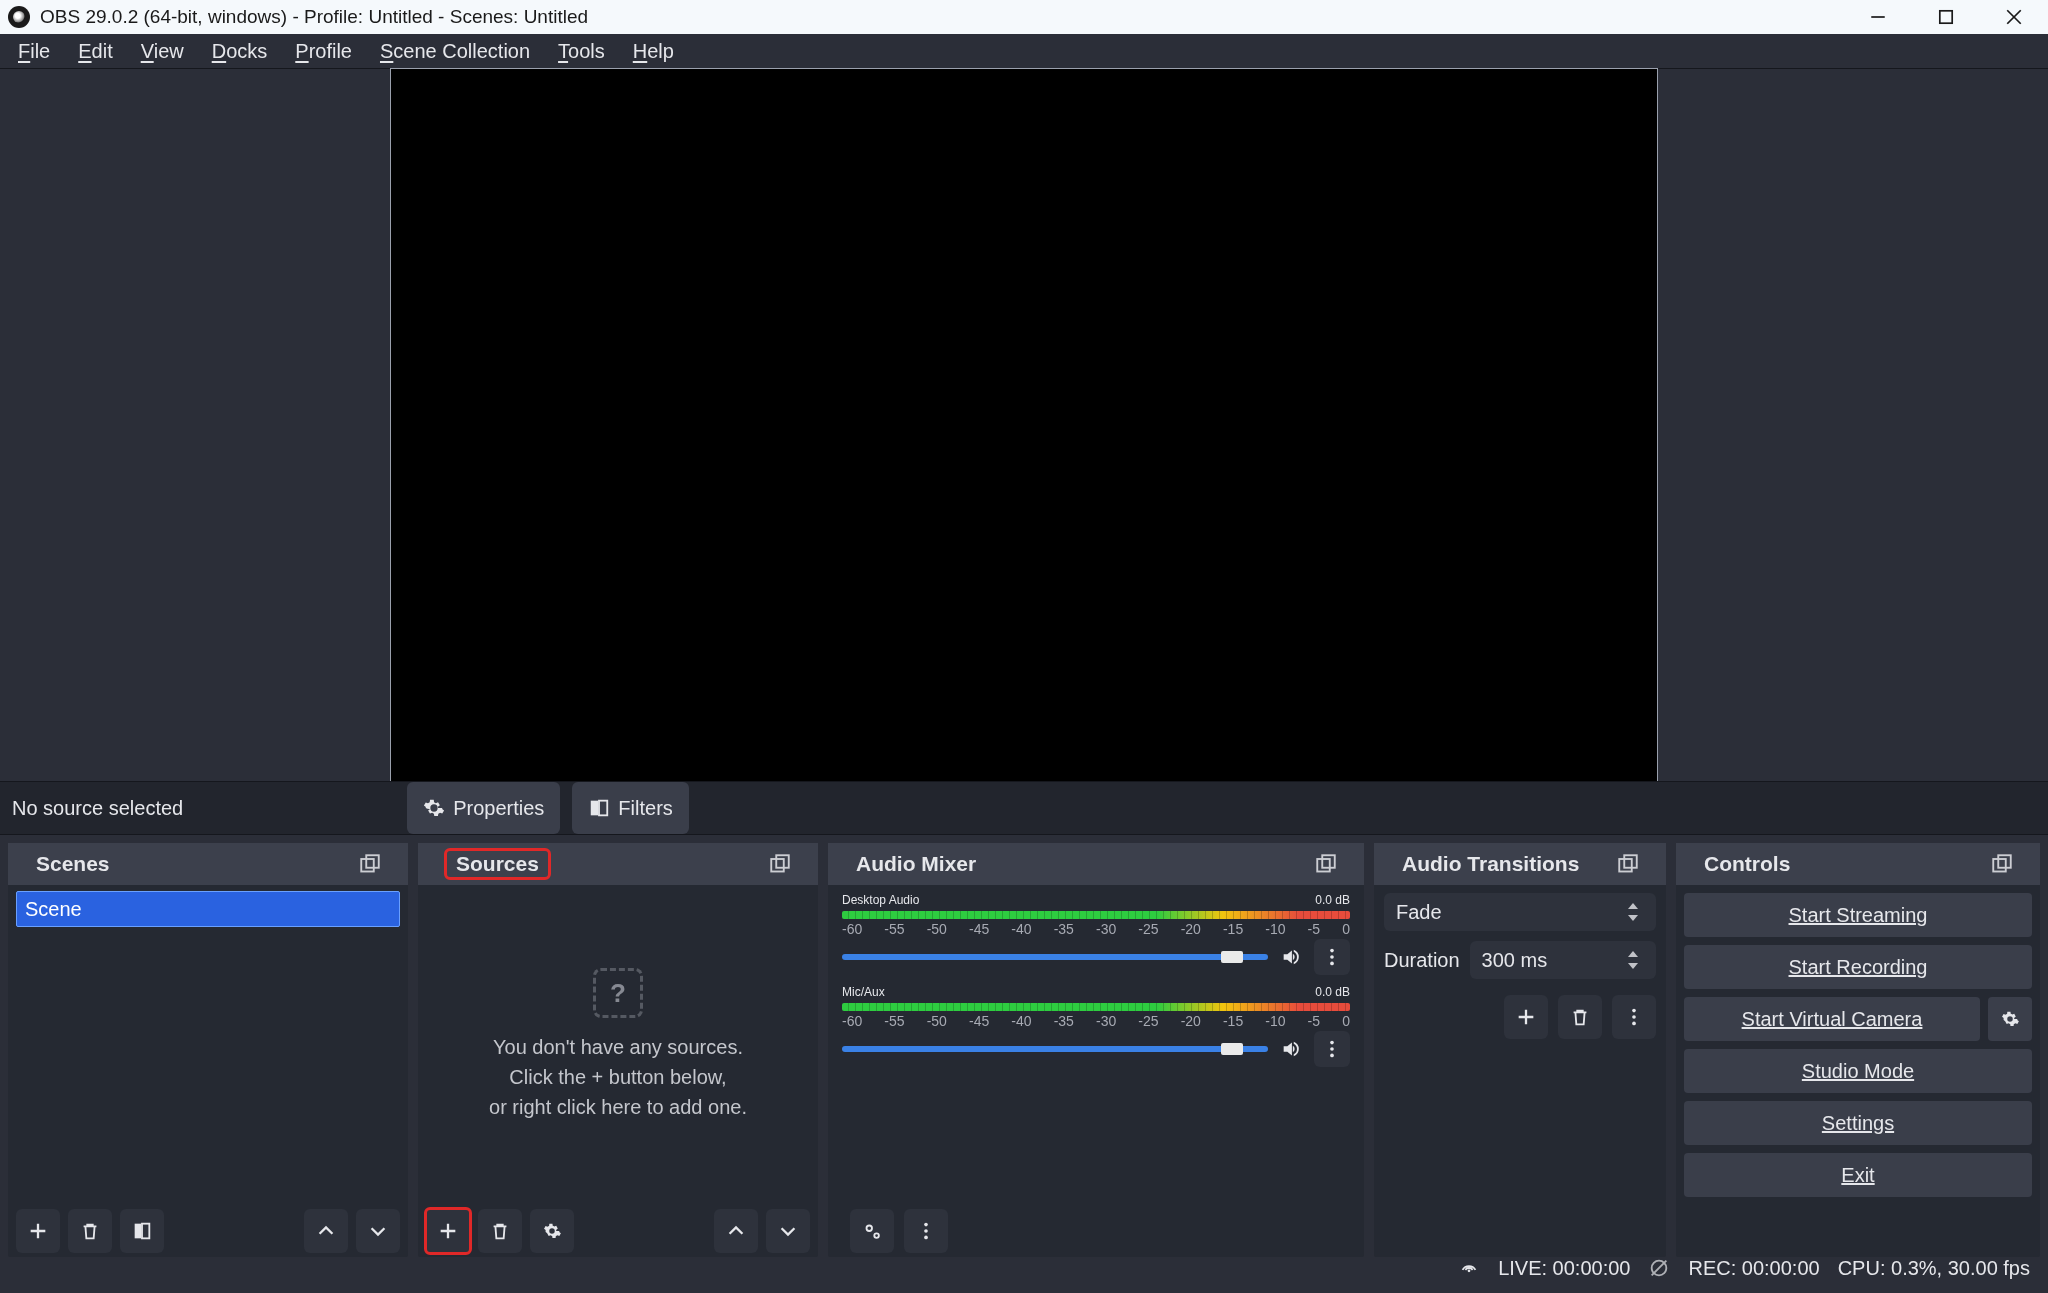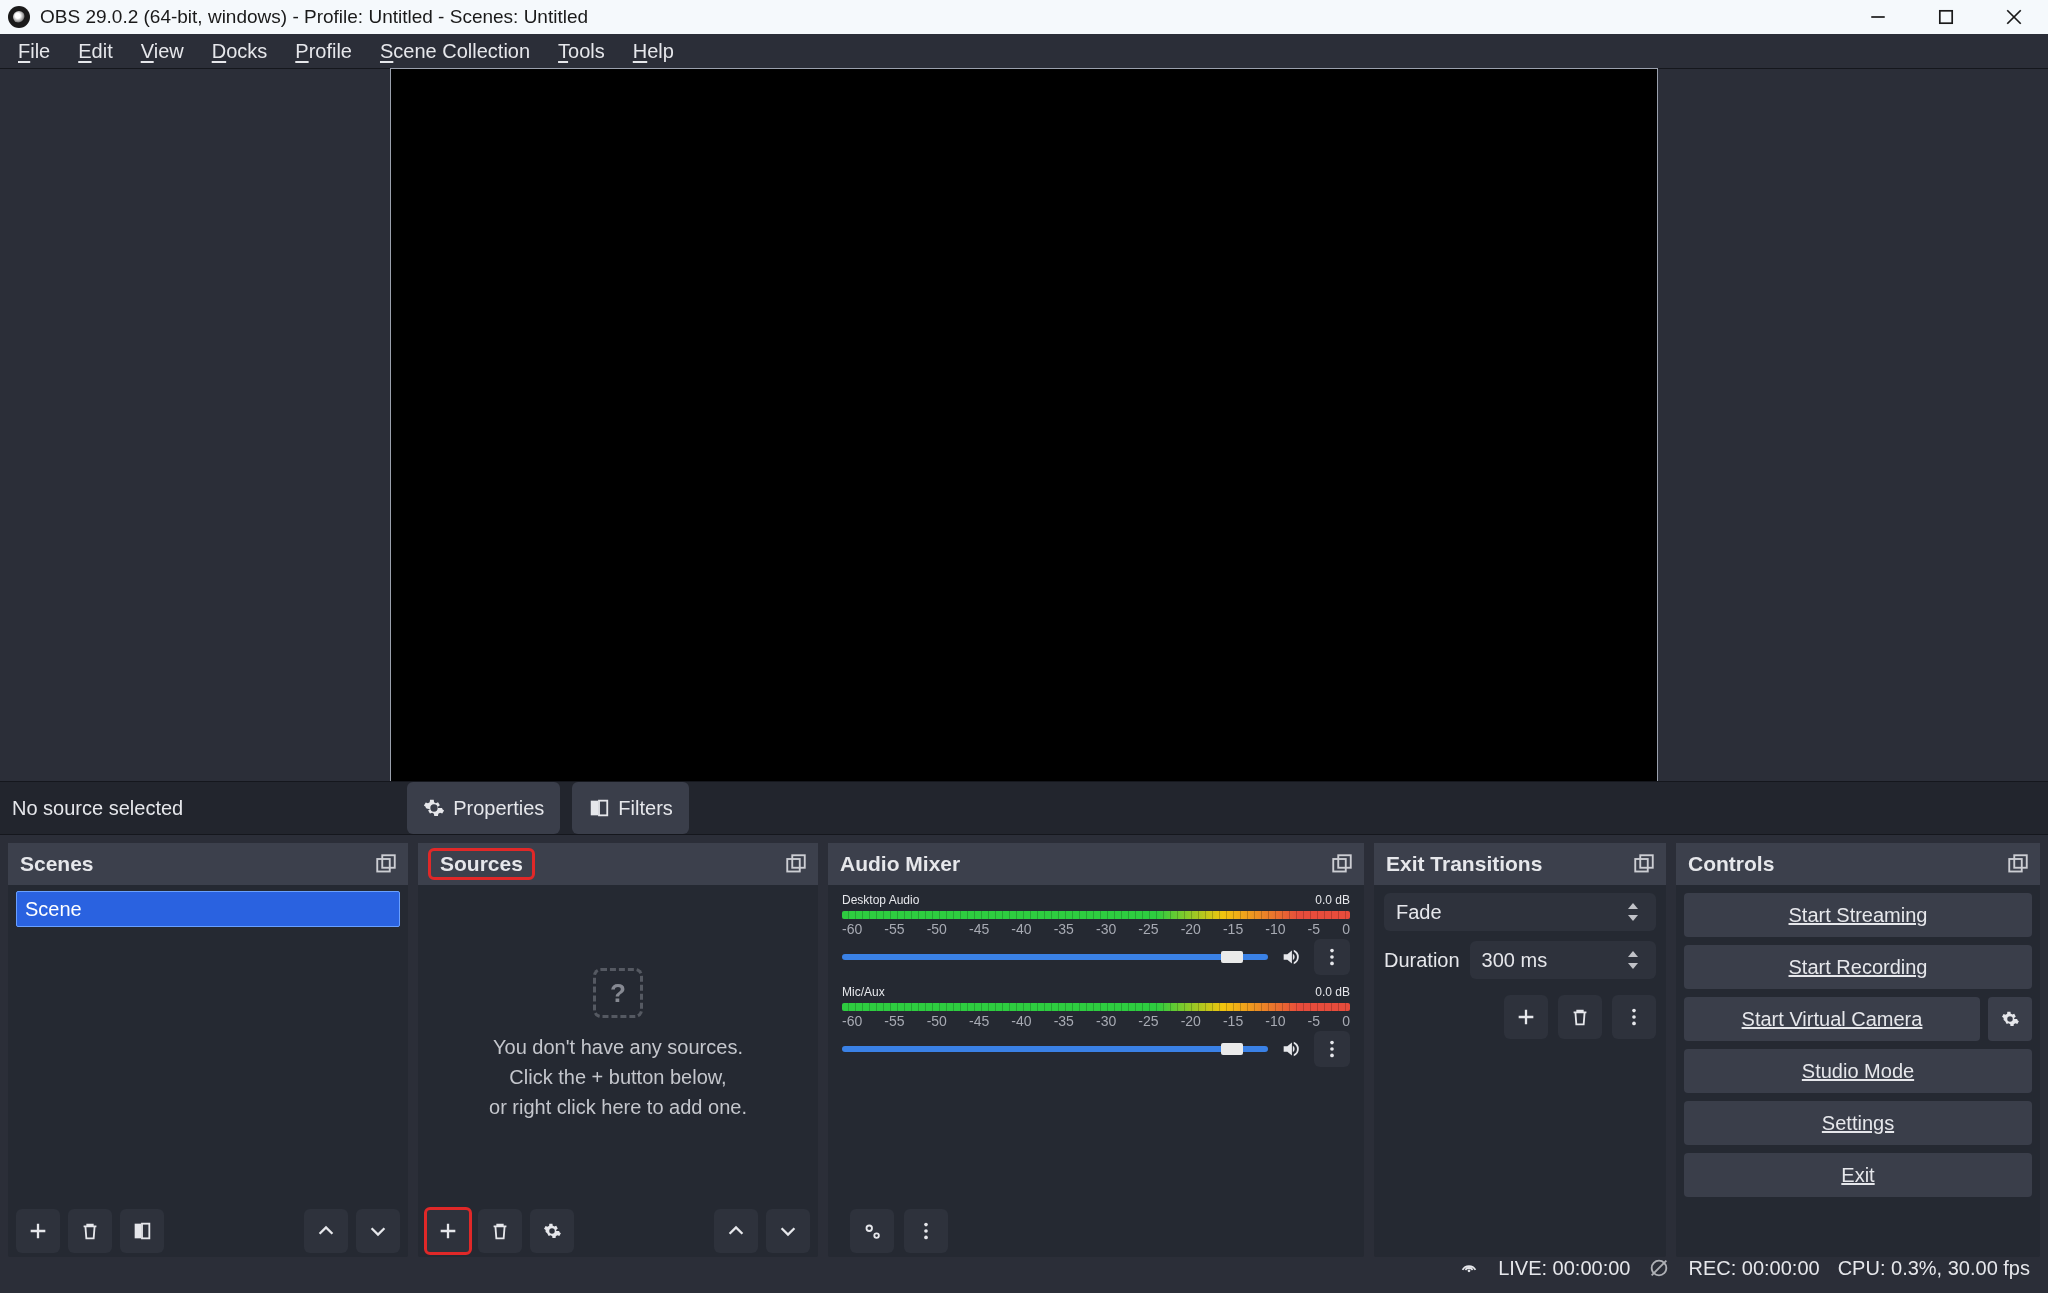--- a/index.html
+++ b/index.html
@@ -92,21 +92,21 @@
     padding:0 16px;
     color:var(--txt);
   }
 
   
   .docks{flex:1 1 auto;display:flex;gap:10px;padding:8px 8px 0 8px;min-height:0;}
 
   .dock{display:flex;flex-direction:column;min-height:0;background:var(--panel-body);border-radius:2px;}
   .dock-head{
     height:42px;background:var(--panel-head);
-    display:flex;align-items:center;padding:0 12px;font-weight:600;font-size:21px;
+    display:flex;align-items:center;padding:0 28px;font-weight:600;font-size:21px;
   }
   .dock-head .popout{margin-left:auto;opacity:.85;}
   .dock-body{flex:1 1 auto;position:relative;display:flex;flex-direction:column;}
 
   .scenes{width:400px;}
   .sources{width:400px;}
   .mixer{flex:1 1 auto;}
   .transitions{width:292px;}
   .controls{width:364px;}
 
@@ -419,21 +419,21 @@
               <circle cx="12" cy="12" r="2" fill="currentColor"></circle>
               <circle cx="12" cy="19" r="2" fill="currentColor"></circle>
             </svg>
           </div>
       </div>
     </div>
   </div>
 
   <div class="dock transitions">
     <div class="dock-head">
-      <span>Exit Transitions</span>
+      <span>Audio Transitions</span>
       <span class="popout">
         <svg class="popout-svg" viewBox="0 0 16 16">
             <rect x="1" y="4" width="10" height="10" fill="none" stroke="currentColor" stroke-width="1.5"></rect>
             <rect x="5" y="1" width="10" height="10" fill="none" stroke="currentColor" stroke-width="1.5"></rect>
           </svg>
       </span>
     </div>
     <div class="dock-body">
       <div class="select">
         <span>Fade</span>

